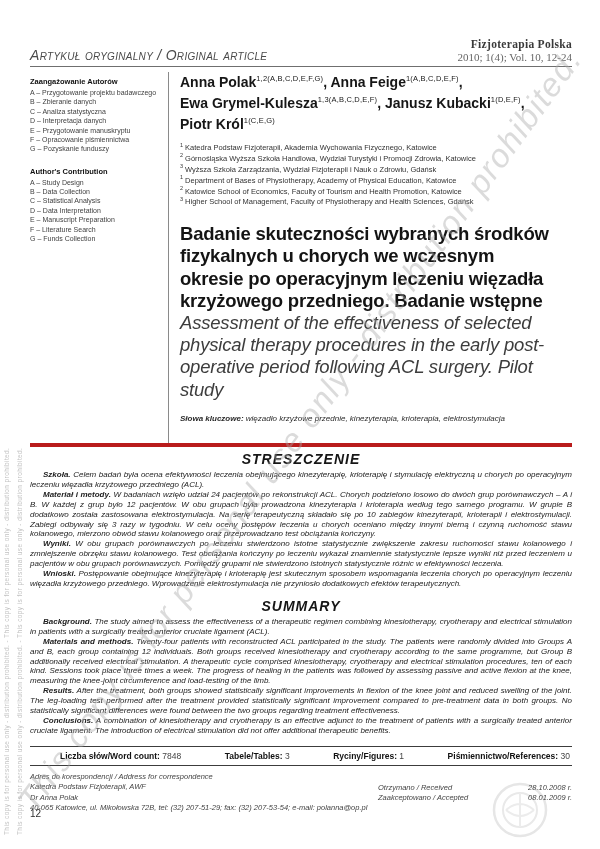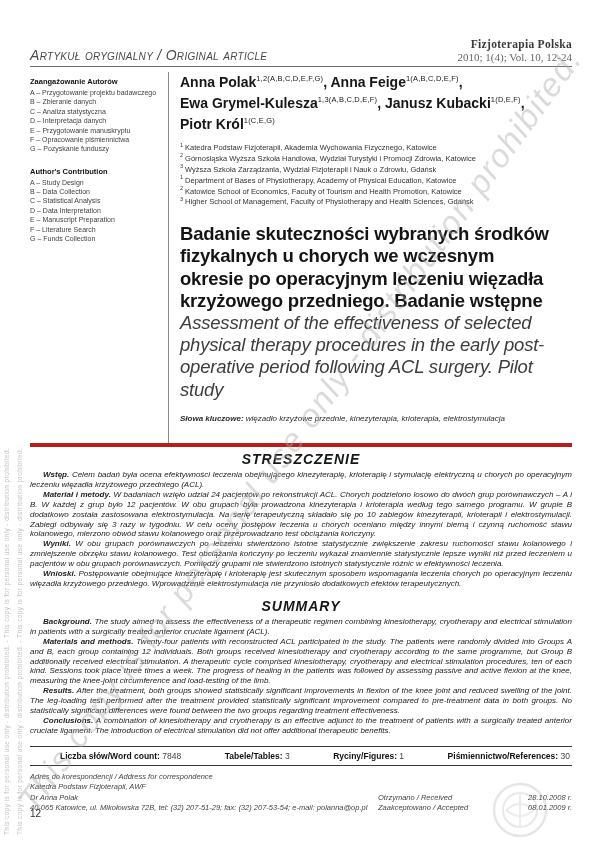--- a/index.html
+++ b/index.html
@@ -68,21 +68,21 @@
   
   .stats { margin-top:10px; border-top:1px solid #3c3c3c; border-bottom:1px solid #3c3c3c;
     padding:4px 2px 4px 30px; display:flex; justify-content:space-between;
     font-size:8.5px; color:#222; }
   .stats b { color:#111; }
   .stats .val { color:#444; }
   
   .footer { margin-top:6px; display:flex; font-size:7.5px; font-style:italic;
     color:#444; line-height:1.4; }
   .corr { width:348px; }
-  .dates { width:194px; margin-top:21px; }
+  .dates { width:194px; margin-top:11px; }
   .date-row { display:flex; justify-content:space-between; }
   .page-num { position:absolute; left:30px; top:808px; font-size:10px; color:#2e2e2e; }
   sup { vertical-align:super; line-height:0; }
 </style>
 </head>
 <body>
 
 <div class="page">
 
   <div class="side-wm col1">This copy is for personal use only - distribution prohibited.      -      This copy is for personal use only - distribution prohibited.</div>
@@ -147,21 +147,21 @@
     <div class="title-pl">Badanie skuteczności wybranych środków fizykalnych u chorych we wczesnym okresie po operacyjnym leczeniu więzadła krzyżowego przedniego. Badanie wstępne</div>
     <div class="title-en">Assessment of the effectiveness of selected physical therapy procedures in the early post-operative period following ACL surgery. Pilot study</div>
 
     <div class="keywords">
       <div><b>Słowa kluczowe:</b> <span>więzadło krzyżowe przednie, kinezyterapia, krioterapia, elektrostymulacja</span></div>
     </div>
   </div>
 
   <div class="lower">
     <div class="abs-heading">STRESZCZENIE</div>
-    <p class="abs-p"><b>Wstęp.</b> <span>Celem badań była ocena efektywności leczenia obejmującego kinezyterapię, krioterapię i stymulację elektryczną u chorych po operacyjnym leczeniu więzadła krzyżowego przedniego (ACL).</span></p>
+    <p class="abs-p"><b>Szkoła.</b> <span>Celem badań była ocena efektywności leczenia obejmującego kinezyterapię, krioterapię i stymulację elektryczną u chorych po operacyjnym leczeniu więzadła krzyżowego przedniego (ACL).</span></p>
     <p class="abs-p"><b>Materiał i metody.</b> <span>W badaniach wzięło udział 24 pacjentów po rekonstrukcji ACL. Chorych podzielono losowo do dwóch grup porównawczych – A i B. W każdej z grup było 12 pacjentów. W obu grupach była prowadzona kinezyterapia i krioterapia według tego samego programu. W grupie B dodatkowo została zastosowana elektrostymulacja. Na serię terapeutyczną składało się po 10 zabiegów kinezyterapii, krioterapii i elektrostymulacji. Zabiegi odbywały się 3 razy w tygodniu. W celu oceny postępów leczenia u chorych oceniano między innymi bierną i czynną ruchomość stawu kolanowego, mierzono obwód stawu kolanowego oraz przeprowadzano test obciążania kończyny.</span></p>
     <p class="abs-p"><b>Wyniki.</b> <span>W obu grupach porównawczych po leczeniu stwierdzono istotne statystycznie zwiększenie zakresu ruchomości stawu kolanowego i zmniejszenie obrzęku stawu kolanowego. Test obciążania kończyny po leczeniu wykazał znamiennie statystycznie lepsze wyniki niż przed leczeniem u pacjentów w obu grupach porównawczych. Pomiędzy grupami nie stwierdzono istotnych statystycznie różnic w efektywności leczenia.</span></p>
     <p class="abs-p"><b>Wnioski.</b> <span>Postępowanie obejmujące kinezyterapię i krioterapię jest skutecznym sposobem wspomagania leczenia chorych po operacyjnym leczeniu więzadła krzyżowego przedniego. Wprowadzenie elektrostymulacja nie przyniosło dodatkowych efektów terapeutycznych.</span></p>
 
     <div class="abs-heading summary">SUMMARY</div>
     <p class="abs-p"><b>Background.</b> <span>The study aimed to assess the effectiveness of a therapeutic regimen combining kinesiotherapy, cryotherapy and electrical stimulation in patients with a surgically treated anterior cruciate ligament (ACL).</span></p>
     <p class="abs-p"><b>Materials and methods.</b> <span>Twenty-four patients with reconstructed ACL participated in the study. The patients were randomly divided into Groups A and B, each group containing 12 individuals. Both groups received kinesiotherapy and cryotherapy according to the same programme, but Group B additionally received electrical stimulation. A therapeutic cycle comprised kinesiotherapy, cryotherapy and electrical stimulation procedures, ten of each kind. Sessions took place three times a week. The progress of healing in the patients was followed by assessing passive and active flexion at the knee, measuring the knee-joint circumference and load-testing of the limb.</span></p>
     <p class="abs-p"><b>Results.</b> <span>After the treatment, both groups showed statistically significant improvements in flexion of the knee joint and reduced swelling of the joint. The leg-loading test performed after the treatment provided statistically significant improvement compared to pre-treatment data in both groups. No statistically significant differences were found between the two groups regarding treatment effectiveness.</span></p>
     <p class="abs-p"><b>Conclusions.</b> <span>A combination of kinesiotherapy and cryotherapy is an effective adjunct to the treatment of patients with a surgically treated anterior cruciate ligament. The introduction of electrical stimulation did not offer additional therapeutic benefits.</span></p>
 

